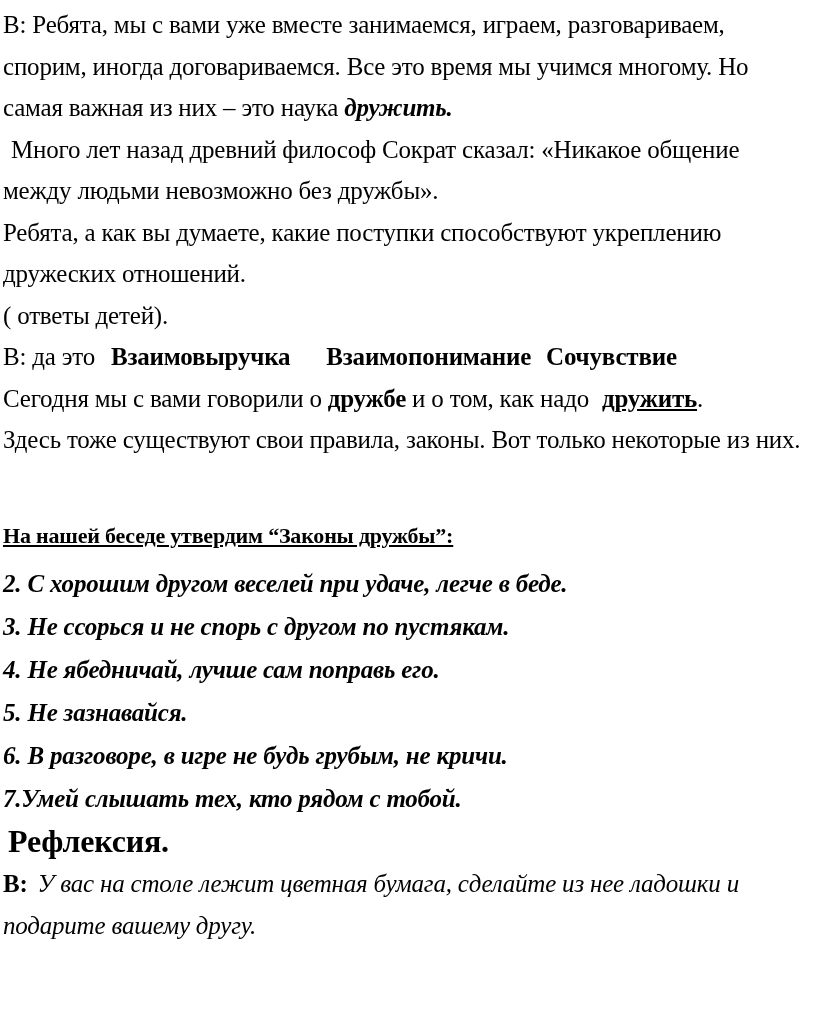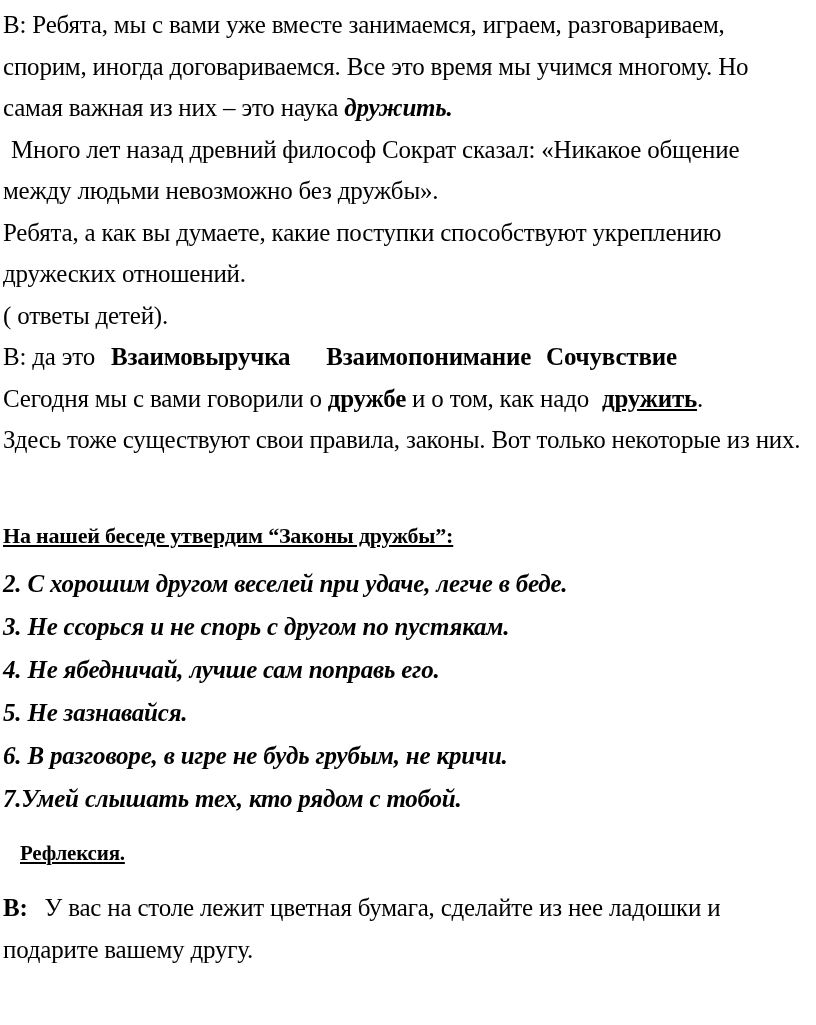--- a/index.html
+++ b/index.html
@@ -42,30 +42,29 @@
     letter-spacing: -0.2px;
   }
   .laws { margin-top: 4px; }
   p.law {
     margin: 0;
     line-height: 43px;
     font-weight: bold;
     font-style: italic;
   }
   h3.reflection {
-    margin: 12px;
+    margin: 0;
     padding-left: 5px;
-    font-size: 21px;
+    font-size: 32px;
     line-height: 43px;
     font-weight: bold;
-    text-decoration: underline;
     letter-spacing: -0.2px;
   }
   p.final { line-height: 42px; }
-  .lead-gap { margin-left: 17px; }
+  .lead-gap { margin-left: 10px; font-style: italic; }
 </style>
 </head>
 <body>
 
 <div class="page">
 
   <p class="t"><span>В: Ребята, мы с вами уже вместе занимаемся, играем, разговариваем, спорим, иногда договариваемся. Все это время мы учимся многому. Но самая важная из них – это наука </span><span class="emph">дружить.</span></p>
 
   <p class="t indent">Много лет назад древний философ Сократ сказал: «Никакое общение между людьми невозможно без дружбы».</p>
 

